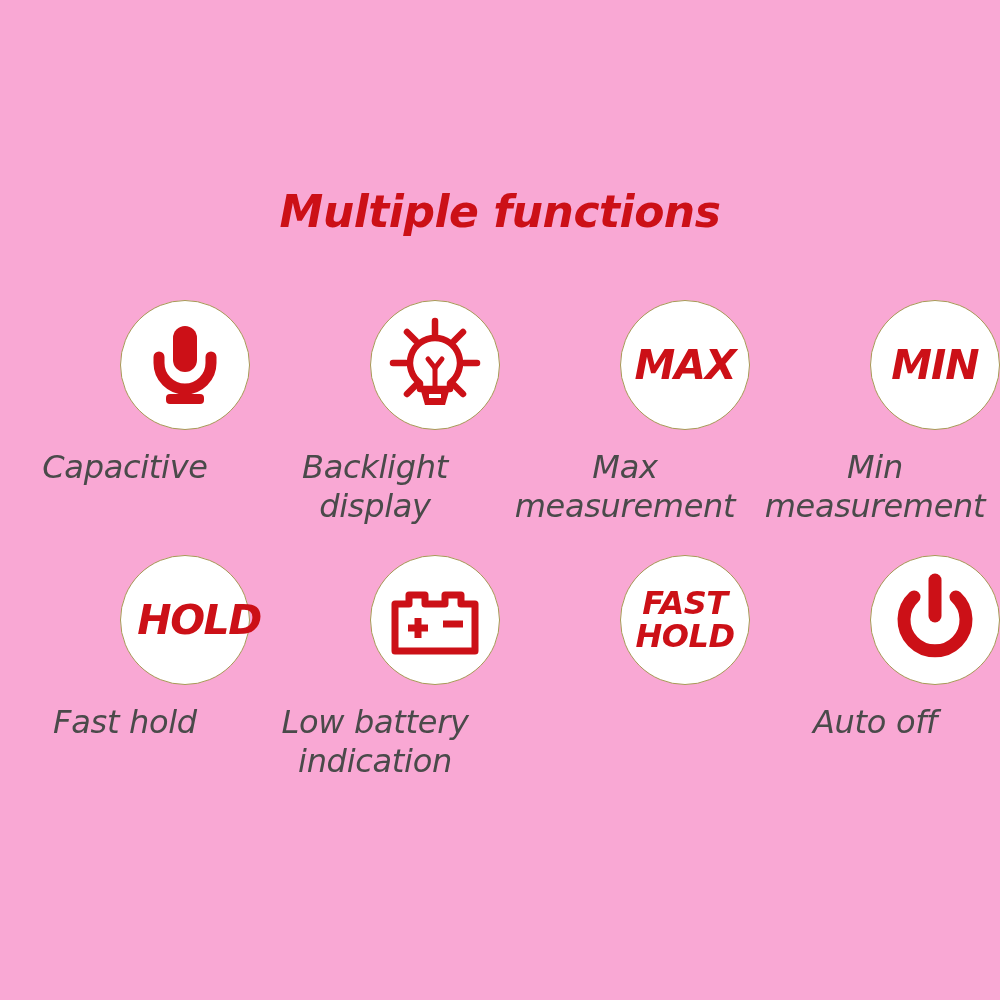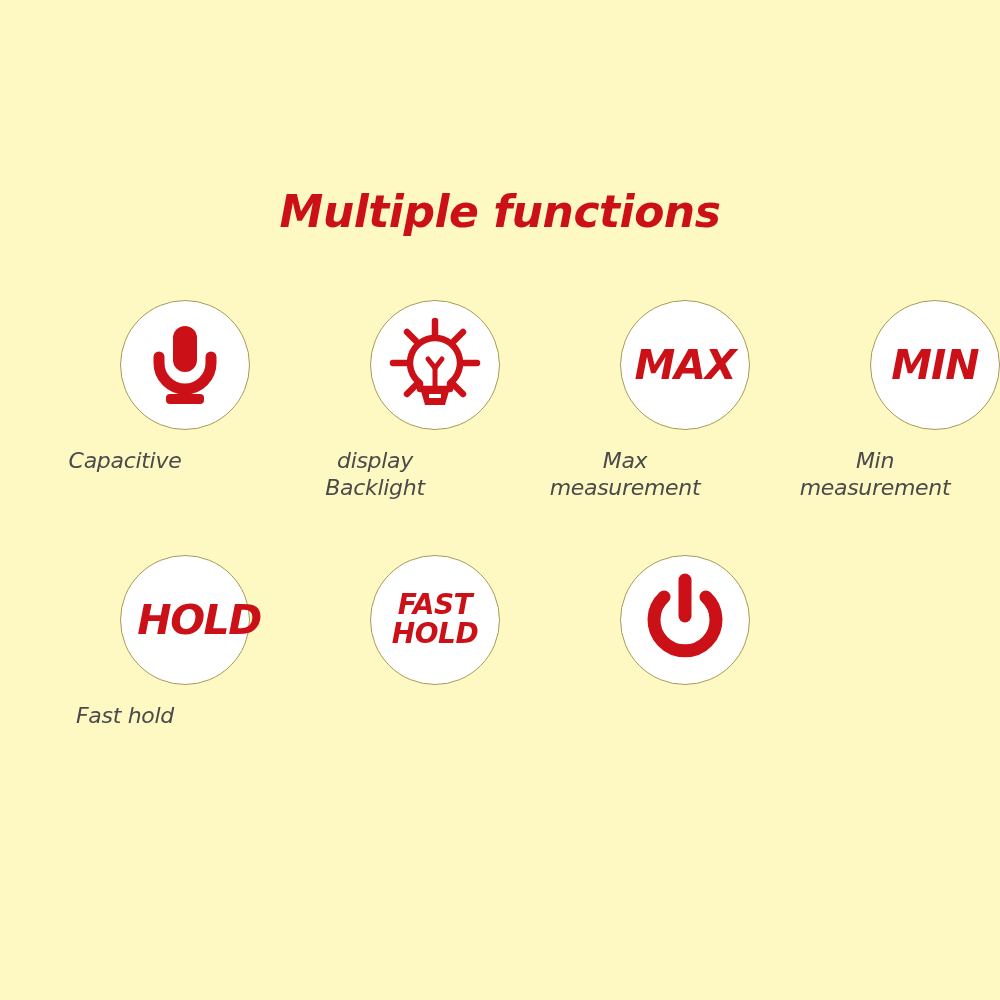--- a/index.html
+++ b/index.html
@@ -11,21 +11,21 @@
     height: 1000px;
     background: #ffffff;
     font-family: "DejaVu Sans", sans-serif;
     overflow: hidden;
   }
 
   #page {
     position: relative;
     width: 1000px;
     height: 1000px;
-    background: #fef9c3;
+    background: #f9a8d4;
   }
 
   
   #title {
     position: absolute;
     top: 186px;
     left: 0;
     width: 1000px;
     text-align: center;
     font-family: "DejaVu Sans", sans-serif;
@@ -79,30 +79,30 @@
     color: #cc1017;
     letter-spacing: -1px;
     line-height: 1;
     white-space: nowrap;
     text-align: center;
     user-select: none;
   }
   .icon-text.max  { font-size: 41px; }
   .icon-text.min  { font-size: 41px; }
   .icon-text.hold { font-size: 41px; letter-spacing: -1.5px; margin-left: 28px; }
-  .icon-text.fastslow { font-size: 28px; letter-spacing: -0.5px; line-height: 1.02; }
+  .icon-text.fastslow { font-size: 32px; letter-spacing: -0.5px; line-height: 1.02; }
   .icon-text.fastslow span { display: block; }
 
   .caption {
     margin-top: 18px;
     width: 250px;
     text-align: center;
     font-family: "DejaVu Sans", sans-serif;
     font-style: italic;
-    font-size: 22px;
+    font-size: 32px;
     line-height: 1.22;
     color: #4a4a4a;
     letter-spacing: -0.3px;
   }
   .caption .ln { display: block; }
 </style>
 </head>
 <body>
 
 <div id="page">
@@ -142,22 +142,22 @@
             </g>
             <path d="M45 19 a25 25 0 0 1 15 45 v6 h-30 v-6 a25 25 0 0 1 15 -45 z" stroke="#cc1017" stroke-width="6.5" fill="none" stroke-linejoin="round"></path>
             <path d="M38 40 l7 9 l7 -9" stroke="#cc1017" stroke-width="5" fill="none" stroke-linecap="round" stroke-linejoin="round"></path>
             <line x1="45" y1="49" x2="45" y2="70" stroke="#cc1017" stroke-width="5" stroke-linecap="round"></line>
             <path d="M31 72 h28 l-4 14 h-20 z" fill="#cc1017"></path>
             <rect x="39" y="75" width="12" height="4" fill="#ffffff"></rect>
           </svg>
         </span>
       </div>
       <div class="caption">
+        <span class="ln">Backlight</span>
         <span class="ln">display</span>
-        <span class="ln">Backlight</span>
       </div>
     </div>
 
     <div class="feature">
       <div class="circle">
         <span class="icon-text max">MAX</span>
       </div>
       <div class="caption">
         <span class="ln">Max</span>
         <span class="ln">measurement</span>
@@ -176,35 +176,54 @@
 
     <div class="feature">
       <div class="circle">
         <span class="icon-text hold">HOLD</span>
       </div>
       <div class="caption">
         <span class="ln">Fast hold</span>
       </div>
     </div>
 
+    <div class="feature">
+      <div class="circle">
+        <span>
+          <svg width="86" height="68" viewBox="0 0 86 68" fill="none">
+            <path d="M3 18 h14 v-9 h16 v9 h20 v-9 h16 v9 h14 v47 h-80 z" stroke="#cc1017" stroke-width="7" fill="none" stroke-linejoin="round"></path>
+            <line x1="26" y1="32" x2="26" y2="52" stroke="#cc1017" stroke-width="7" stroke-linecap="butt"></line>
+            <line x1="16" y1="42" x2="36" y2="42" stroke="#cc1017" stroke-width="7" stroke-linecap="butt"></line>
+            <line x1="51" y1="38" x2="71" y2="38" stroke="#cc1017" stroke-width="7" stroke-linecap="butt"></line>
+          </svg>
+        </span>
+      </div>
+      <div class="caption">
+        <span class="ln">Low battery</span>
+        <span class="ln">indication</span>
+      </div>
+    </div>
 
     <div class="feature">
       <div class="circle">
         <span class="icon-text fastslow">
           <span>FAST</span>
           <span>HOLD</span>
         </span>
       </div>
     </div>
 
     <div class="feature">
       <div class="circle">
         <span>
           <svg width="84" height="88" viewBox="0 0 84 88" fill="none">
             <path d="M21 21 a31 31 0 1 0 42 0" stroke="#cc1017" stroke-width="13" fill="none" stroke-linecap="round"></path>
             <line x1="42" y1="4" x2="42" y2="40" stroke="#cc1017" stroke-width="13" stroke-linecap="round"></line>
           </svg>
         </span>
       </div>
+      <div class="caption">
+        <span class="ln">Auto off</span>
+      </div>
     </div>
 
   </div>
 </div>
 
 </body></html>

